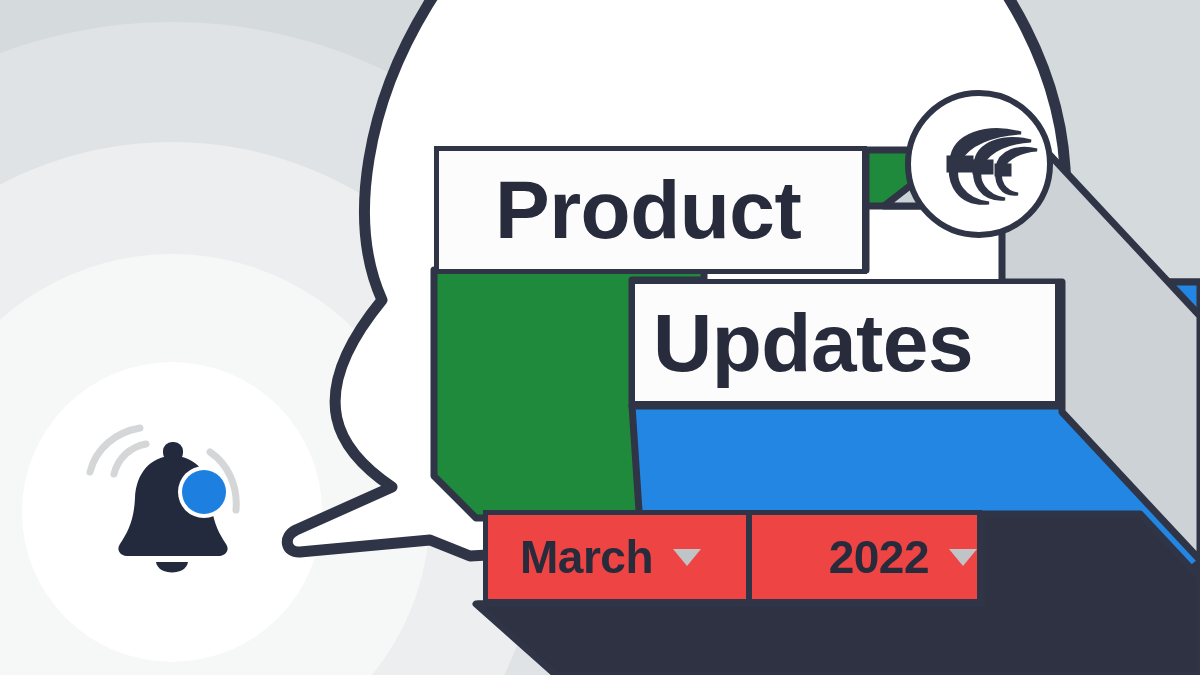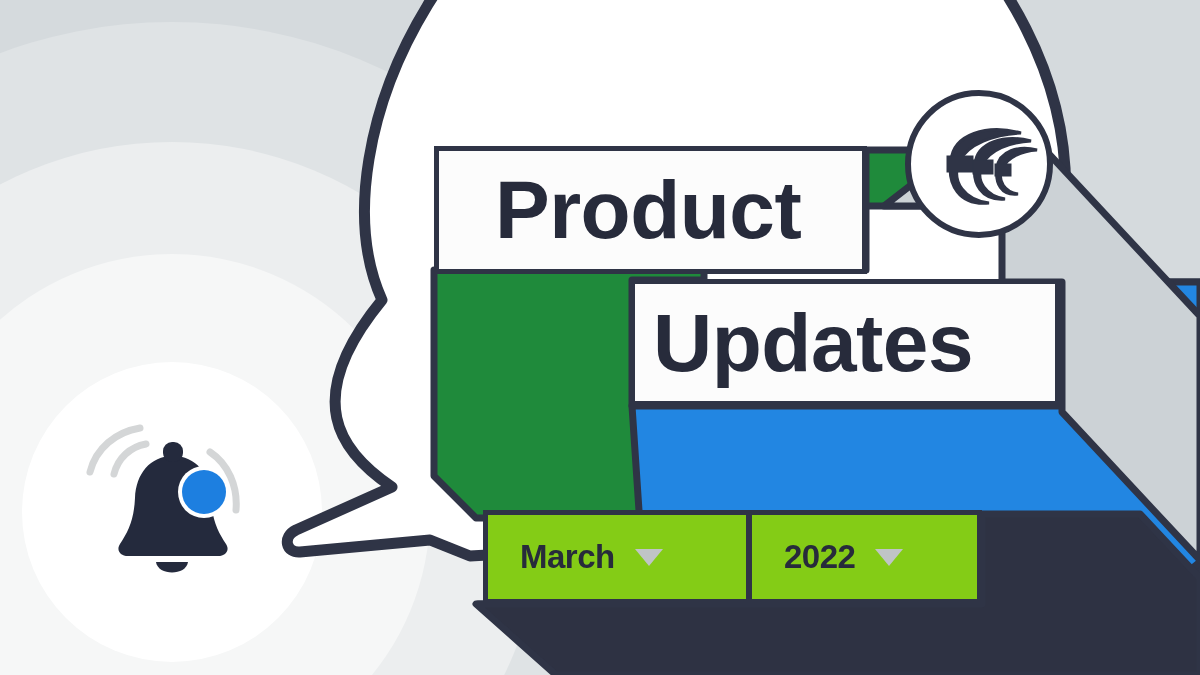--- a/index.html
+++ b/index.html
@@ -49,43 +49,44 @@
     left: 630px;
     top: 279px;
     width: 430px;
     height: 127px;
     padding-left: 18px;
     font-size: 82px;
   }
   .dropdown {
     position: absolute;
     box-sizing: border-box;
-    background: #84cc16;
+    background: #ef4444;
     border: 5px solid #2f3446;
     display: flex;
     align-items: center;
     color: #272b3b;
     font-weight: bold;
-    font-size: 33px;
+    font-size: 46px;
     letter-spacing: -0.5px;
     white-space: nowrap;
   }
   #month-dropdown {
     left: 483px;
     top: 510px;
     width: 268px;
     height: 94px;
     padding-left: 32px;
   }
   #year-dropdown {
     left: 747px;
     top: 510px;
     width: 235px;
     height: 94px;
     padding-left: 32px;
+    justify-content: flex-end;
   }
   .caret {
     margin-left: 20px;
     width: 0;
     height: 0;
     border-left: 14px solid transparent;
     border-right: 14px solid transparent;
     border-top: 17px solid #c0c4c6;
     flex: 0 0 auto;
   }

